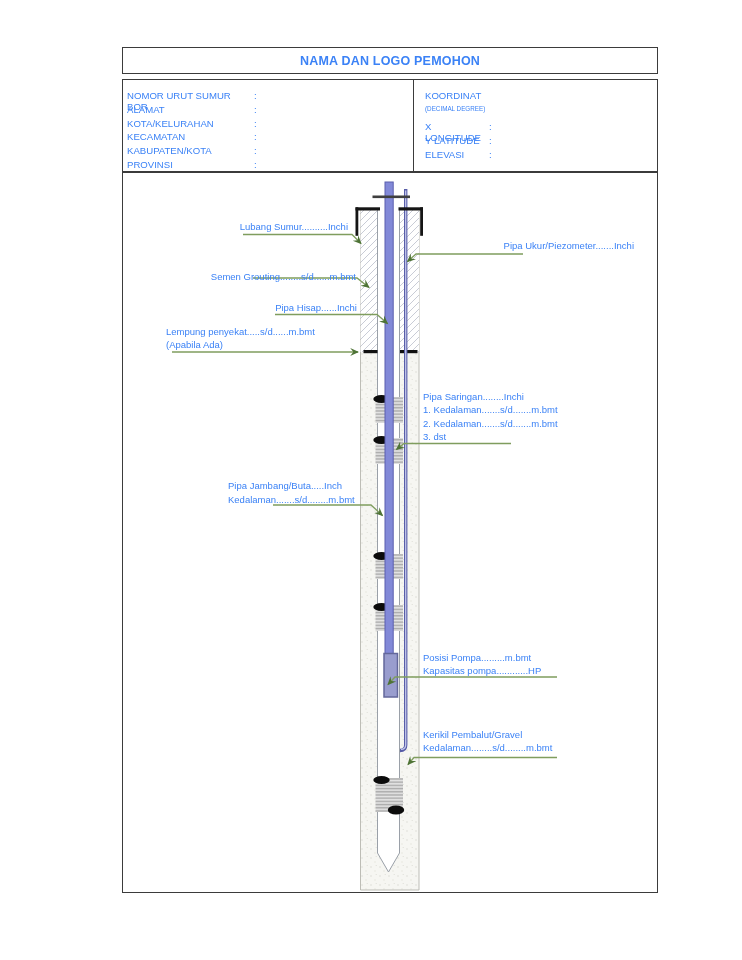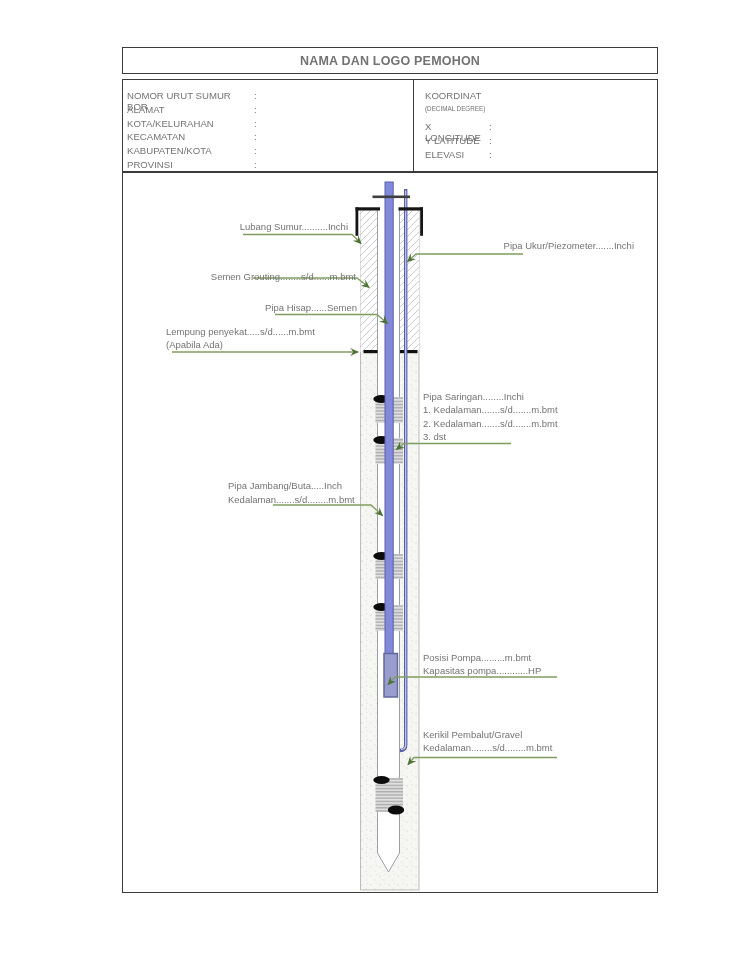--- a/index.html
+++ b/index.html
@@ -1,17 +1,17 @@
 <!DOCTYPE html>
 <html><head>
 <meta charset="utf-8">
 <style>
   html,body{margin:0;padding:0;background:#fff;}
   .page{position:relative;width:742px;height:960px;background:#ffffff;
-        font-family:"Liberation Sans",sans-serif;color:#737373;overflow:hidden;}
+        font-family:"Liberation Sans",sans-serif;color:#3b82f6;overflow:hidden;}
   .box{position:absolute;border:1.5px solid #3b3b3b;background:#fff;box-sizing:border-box;}
   
   .title-box{left:122px;top:47px;width:536px;height:27px;display:flex;align-items:center;justify-content:center;}
   .title-text{font-weight:bold;font-size:12.5px;letter-spacing:.2px;}
   
   .form-box{left:122px;top:79px;width:536px;height:93px;}
   .form-divider{position:absolute;left:290px;top:0;height:100%;width:0;border-left:1.2px solid #3b3b3b;}
   .form-col-left{position:absolute;left:4px;top:10px;font-size:9.6px;}
   .form-row{display:flex;height:13.8px;}
   .f-label{width:127px;}
@@ -156,21 +156,21 @@
         <span class="f-colon">:</span>
       </div>
     </div>
   </div>
 
   <div class="box diagram-box" style="background:transparent;"></div>
 
   <div class="dlabel ra" style="left:189px;top:220px;width:159px;">Lubang Sumur..........Inchi</div>
   <div class="dlabel la" style="left:424px;top:239px;width:210px;text-align:right;">Pipa Ukur/Piezometer.......Inchi</div>
   <div class="dlabel ra" style="left:189px;top:270px;width:167px;">Semen Grouting........s/d......m.bmt</div>
-  <div class="dlabel ra" style="left:200px;top:300.5px;width:157px;">Pipa Hisap......Semen</div>
+  <div class="dlabel ra" style="left:200px;top:300.5px;width:157px;">Pipa Hisap......Inchi</div>
 
   <div class="dlabel ca" style="left:166px;top:324.5px;width:174px;line-height:13.8px;">
     <div>Lempung penyekat.....s/d......m.bmt</div>
     <div>(Apabila Ada)</div>
   </div>
 
   <div class="dlabel la" style="left:423px;top:390px;width:185px;line-height:13.4px;">
     <div>Pipa Saringan........Inchi</div>
     <div>1. Kedalaman.......s/d.......m.bmt</div>
     <div>2. Kedalaman.......s/d.......m.bmt</div>

